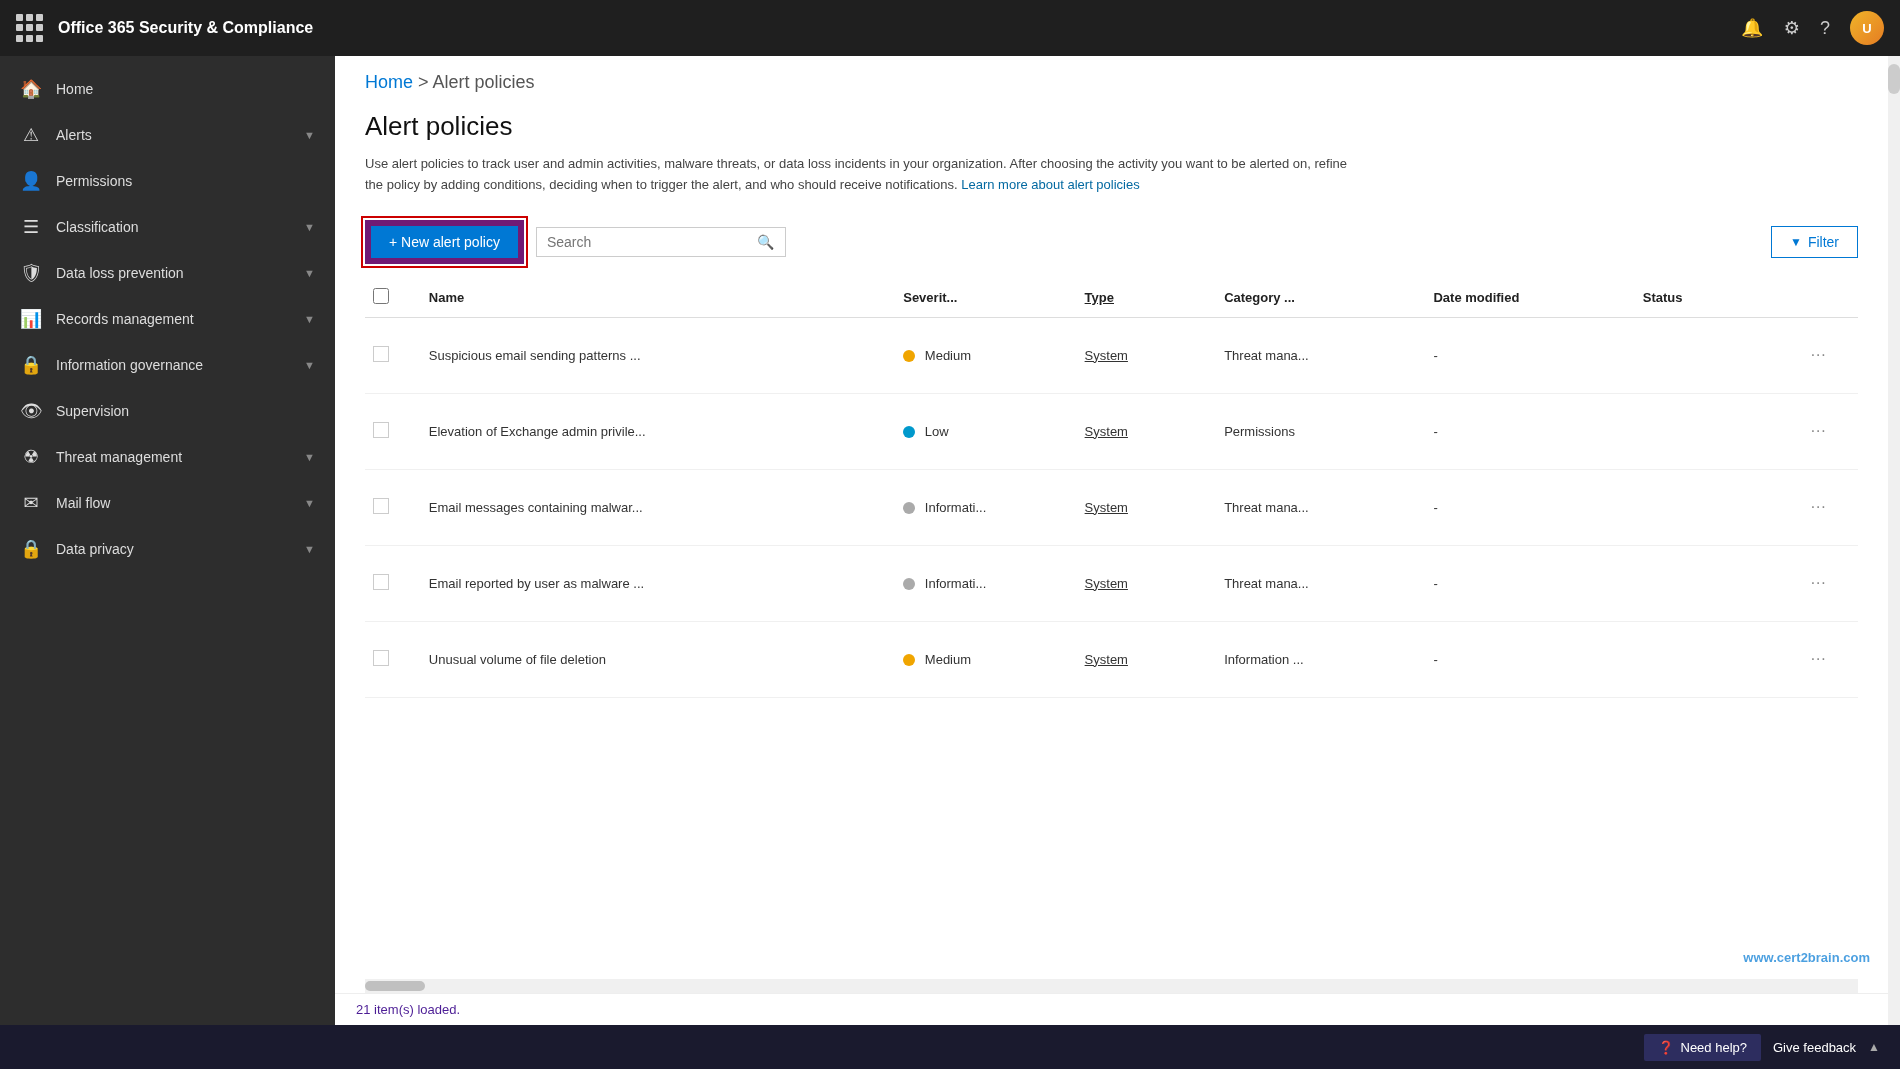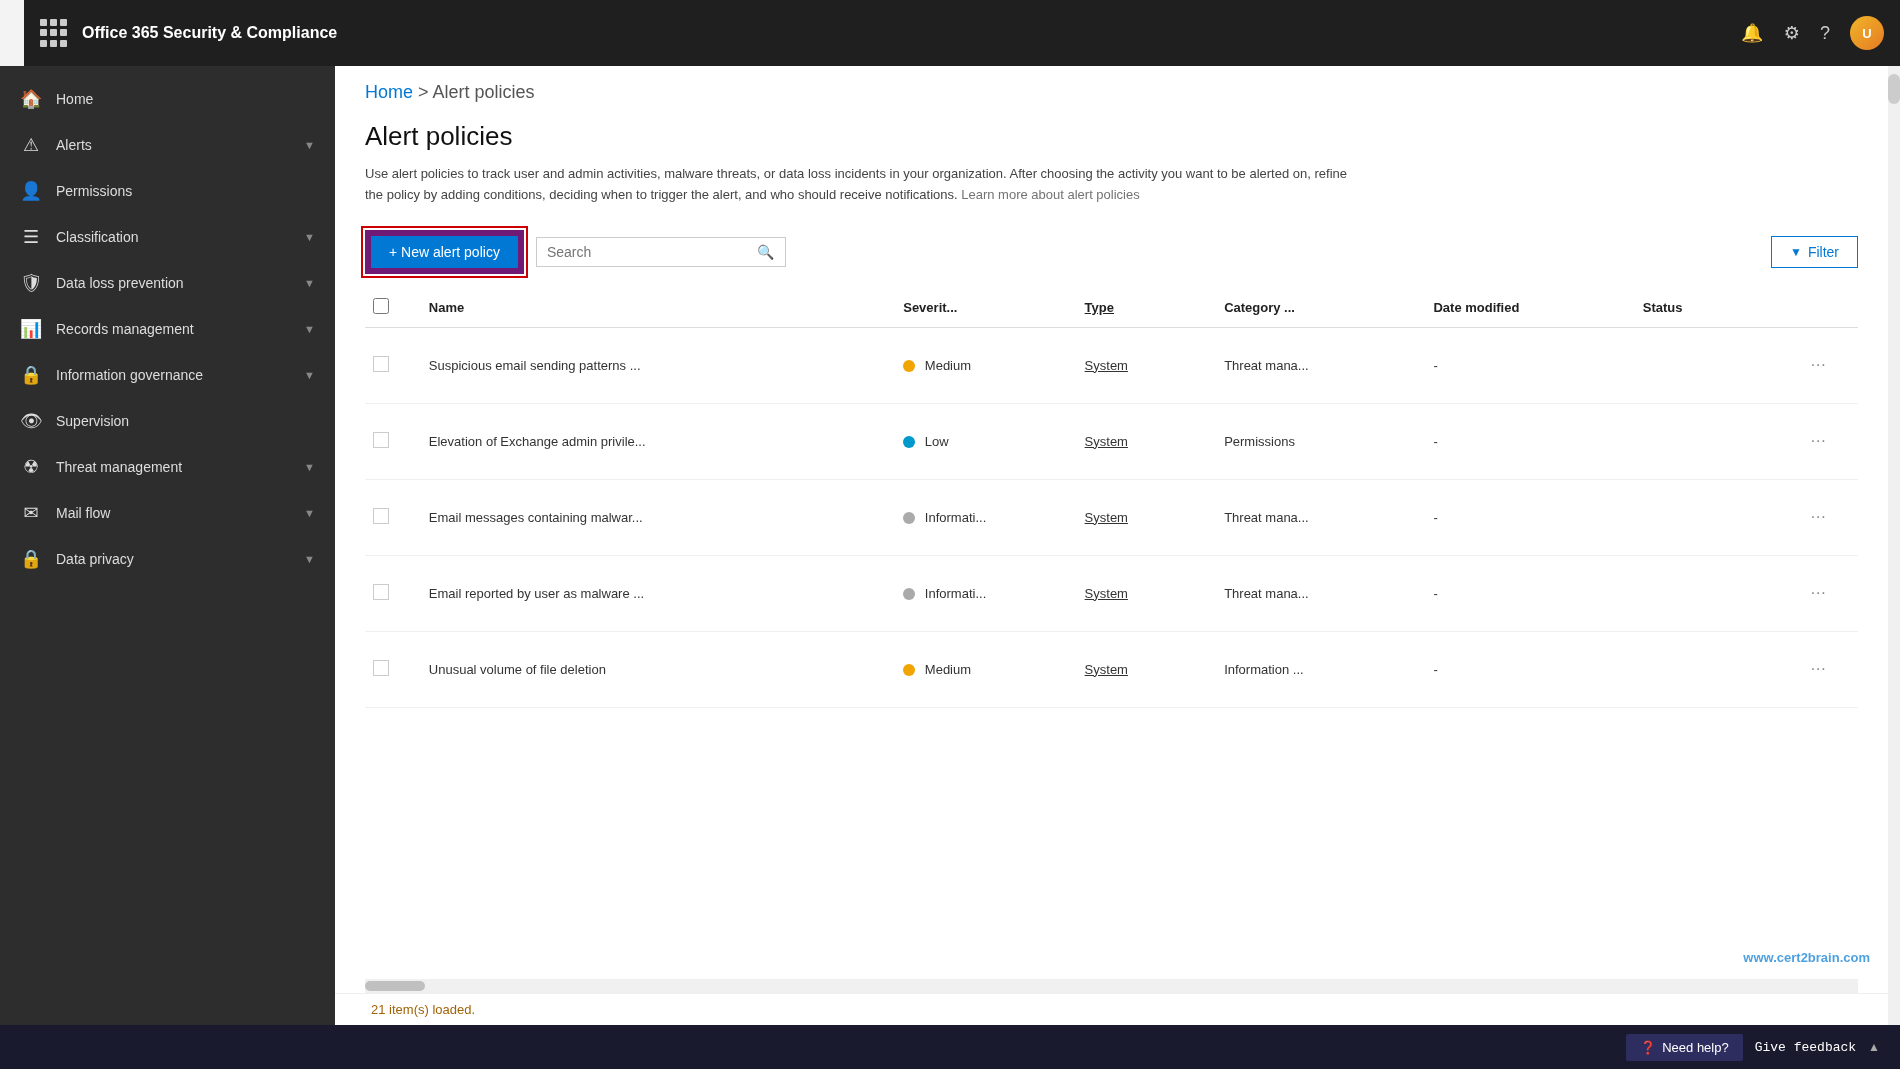--- a/index.html
+++ b/index.html
@@ -2,26 +2,25 @@
 <html><head>
   <meta charset="utf-8">
   <style>
     * { box-sizing: border-box; margin: 0; padding: 0; }
     body { font-family: 'Segoe UI', sans-serif; font-size: 14px; background: #f3f3f3; display: flex; flex-direction: column; height: 1069px; overflow: hidden; }
 
     
     .topbar {
       background: #1f1f1f;
       color: #fff;
-      height: 66px;
+      height: 56px;
       display: flex;
       align-items: center;
       padding: 0 16px;
       flex-shrink: 0;
-      margin-left: 24px;
     }
     .topbar-waffle {
       width: 28px; height: 28px;
       display: flex; flex-wrap: wrap; gap: 3px;
       cursor: pointer; margin-right: 14px;
     }
     .topbar-waffle span {
       width: 7px; height: 7px; background: #ccc; border-radius: 1px;
     }
     .topbar-title {
@@ -89,21 +88,21 @@
     
     .page-header {
       padding: 18px 30px 10px;
     }
     .page-title {
       font-size: 26px; font-weight: 300; color: #111; margin-bottom: 12px;
     }
     .page-desc {
       font-size: 13px; color: #444; line-height: 1.6; max-width: 1000px;
     }
-    .page-desc a { color: #737373; text-decoration: none; }
+    .page-desc a { color: #0369a1; text-decoration: none; }
 
     
     .toolbar {
       padding: 14px 30px;
       display: flex;
       align-items: center;
       gap: 12px;
     }
     .btn-new-alert {
       background: #0078d4;
@@ -180,22 +179,22 @@
     .severity-dot {
       display: inline-block;
       width: 12px; height: 12px; border-radius: 50%;
       margin-right: 6px; vertical-align: middle;
     }
 
     .row-more { color: #888; cursor: pointer; font-size: 16px; }
 
     
     .status-bar {
-      padding: 8px 36px;
-      font-size: 13px; color: #a16207;
+      padding: 8px 21px;
+      font-size: 13px; color: #4c1d95;
       border-top: 1px solid #eee;
     }
 
     
     .hscroll-bar {
       height: 14px;
       background: #f0f0f0;
       margin: 0 30px;
       position: relative;
     }
@@ -235,21 +234,21 @@
       gap: 12px;
       flex-shrink: 0;
     }
     .help-bar .need-help {
       display: flex; align-items: center; gap: 6px;
       font-size: 13px; cursor: pointer;
       background: #2d2d5f; padding: 6px 14px; border-radius: 2px;
     }
     .help-bar .give-feedback {
       display: flex; align-items: center; gap: 6px;
-      font-size: 13px; cursor: pointer; font-family: Liberation Mono, monospace;
+      font-size: 13px; cursor: pointer;
     }
     .help-bar .chevron-up {
       font-size: 12px; color: #aaa;
     }
 
     
     .header-checkbox {
       width: 16px; height: 16px; border: 1px solid #555; cursor: pointer;
     }
 

